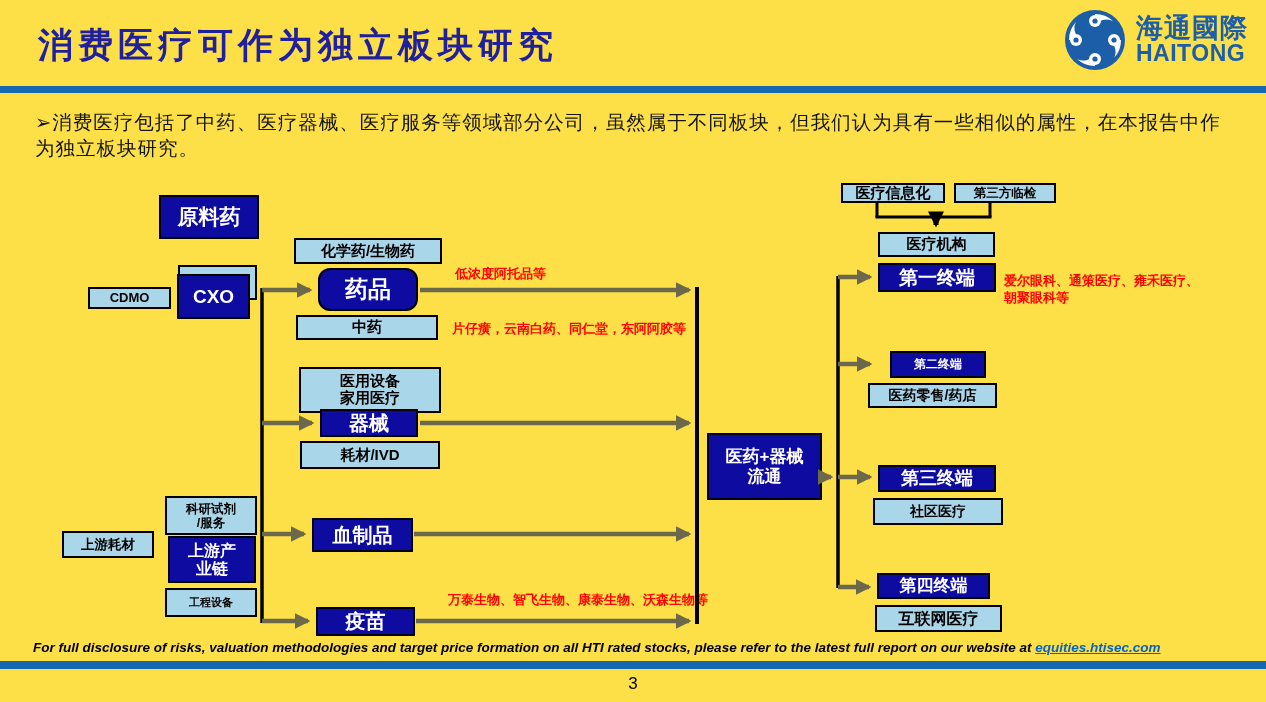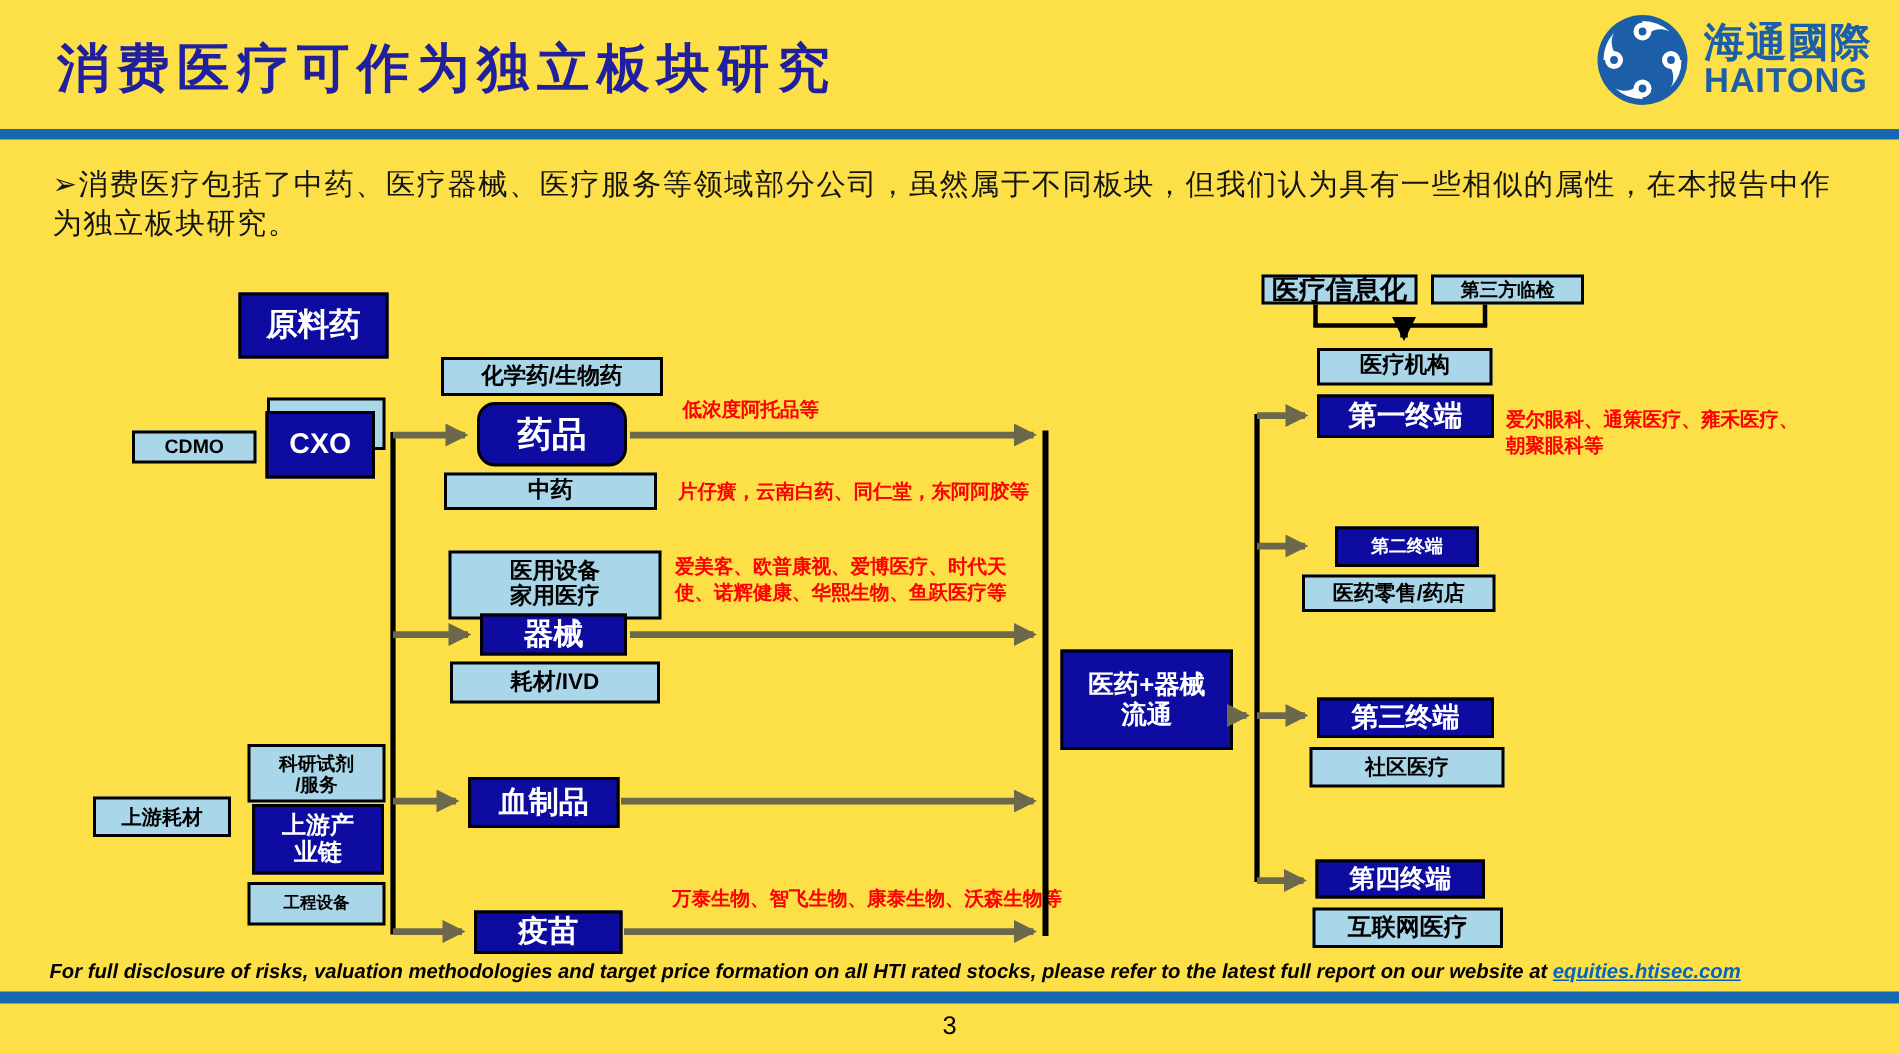--- a/index.html
+++ b/index.html
@@ -95,38 +95,36 @@
   <div class="bx dark" style="left:168px;top:536px;width:88px;height:47px;font-size:16px;">上游产
 业链</div>
   <div class="bx light" style="left:165px;top:588px;width:92px;height:29px;font-size:11px;">工程设备</div>
 
   <div class="bx dark" style="left:312px;top:518px;width:101px;height:34px;font-size:20px;">血制品</div>
   <div class="bx dark" style="left:316px;top:607px;width:99px;height:29px;font-size:20px;">疫苗</div>
 
   <div class="bx dark" style="left:707px;top:433px;width:115px;height:67px;font-size:17px;">医药+器械
 流通</div>
 
-  <div class="bx light" style="left:841px;top:183px;width:104px;height:20px;font-size:18px;">医疗信息化</div>
+  <div class="bx light" style="left:841px;top:183px;width:104px;height:20px;font-size:15px;">医疗信息化</div>
   <div class="bx light" style="left:954px;top:183px;width:102px;height:20px;font-size:12.5px;">第三方临检</div>
   <div class="bx light" style="left:878px;top:232px;width:117px;height:25px;font-size:15px;">医疗机构</div>
   <div class="bx dark" style="left:878px;top:263px;width:118px;height:29px;font-size:19px;">第一终端</div>
 
   <div class="bx dark" style="left:890px;top:351px;width:96px;height:27px;font-size:12px;">第二终端</div>
   <div class="bx light" style="left:868px;top:383px;width:129px;height:25px;font-size:14px;">医药零售/药店</div>
 
   <div class="bx dark" style="left:878px;top:465px;width:118px;height:27px;font-size:18px;">第三终端</div>
   <div class="bx light" style="left:873px;top:498px;width:130px;height:27px;font-size:14px;">社区医疗</div>
 
   <div class="bx dark" style="left:877px;top:573px;width:113px;height:26px;font-size:17px;">第四终端</div>
   <div class="bx light" style="left:875px;top:605px;width:127px;height:27px;font-size:16px;">互联网医疗</div>
 
   <div class="red" style="left:455px;top:266px;text-align:center;">低浓度阿托品等</div>
   <div class="red" style="left:452px;top:321px;">片仔癀，云南白药、同仁堂，东阿阿胶等</div>
-  <div class="red" style="left:450px;top:371px;width:240px;">爱美客、欧普康视、爱博医疗、时代天
-使、诺辉健康、华熙生物、鱼跃医疗等</div>
   <div class="red" style="left:448px;top:592px;">万泰生物、智飞生物、康泰生物、沃森生物等</div>
   <div class="red" style="left:1004px;top:273px;width:210px;">爱尔眼科、通策医疗、雍禾医疗、
 朝聚眼科等</div>
 
   <svg class="overlay" width="1266" height="702" viewBox="0 0 1266 702">
     <defs>
       <marker id="ah-olive" viewBox="0 0 10 10" refX="8.5" refY="5" markerWidth="3.4" markerHeight="3.4" orient="auto-start-reverse">
         <path d="M0 0 L10 5 L0 10 z" fill="#6c684b"></path>
       </marker>
       <marker id="ah-black" viewBox="0 0 10 10" refX="8.5" refY="5" markerWidth="3.2" markerHeight="3.2" orient="auto-start-reverse">

